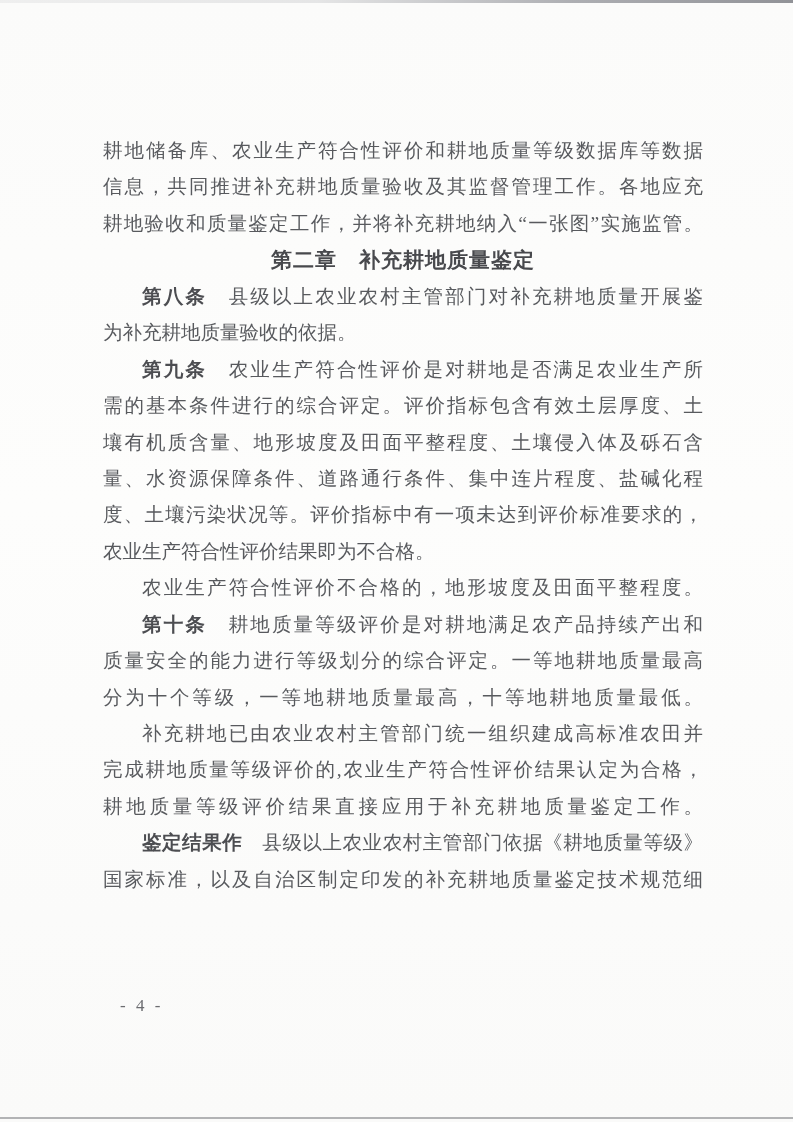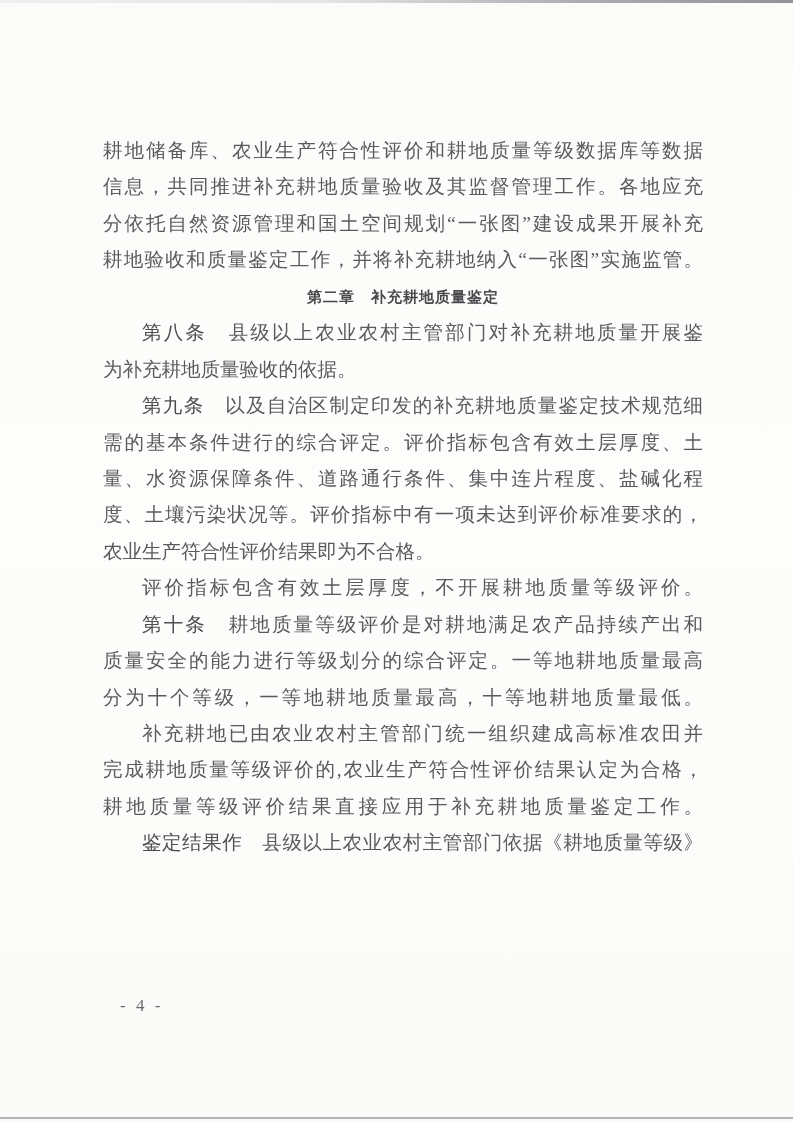--- a/index.html
+++ b/index.html
@@ -50,27 +50,27 @@
     white-space: normal;
   }
   .line.fill {
     text-align-last: justify;
   }
   .line.indent {
     text-indent: 39px;
   }
   .line .lead {
     font-family: "DejaVu Sans", "Liberation Sans", sans-serif;
-    font-weight: 400;
+    font-weight: 700;
     color: #4c4d51;
   }
   .heading {
     height: 36.45px;
     line-height: 36.45px;
-    font-size: 15px;
+    font-size: 21px;
     font-family: "DejaVu Sans", "Liberation Sans", sans-serif;
     font-weight: 700;
     color: #48494d;
     text-align: center;
     letter-spacing: 1px;
   }
   .page-number {
     position: absolute;
     left: 120px;
     top: 996px;
@@ -81,34 +81,35 @@
   }
 </style>
 </head>
 <body>
 
 <div class="page">
   <div class="edge-top"></div>
   <div class="content" id="content">
       <div class="line fill">耕地储备库、农业生产符合性评价和耕地质量等级数据库等数据</div>
       <div class="line fill">信息，共同推进补充耕地质量验收及其监督管理工作。各地应充</div>
-      <div class="line fill">分依托自然资源管理和国土空间规划“一张图”建设成果开展补充</div>
       <div class="line fill">耕地验收和质量鉴定工作，并将补充耕地纳入“一张图”实施监管。</div>
       <div class="heading">第二章　补充耕地质量鉴定</div>
       <div class="line indent fill"><span class="lead">第八条　</span><span>县级以上农业农村主管部门对补充耕地质量开展鉴</span></div>
       <div class="line">为补充耕地质量验收的依据。</div>
-      <div class="line indent fill"><span class="lead">第九条　</span><span>以及自治区制定印发的补充耕地质量鉴定技术规范细</span></div>
+      <div class="line indent fill"><span class="lead">第九条　</span><span>农业生产符合性评价是对耕地是否满足农业生产所</span></div>
       <div class="line fill">需的基本条件进行的综合评定。评价指标包含有效土层厚度、土</div>
+      <div class="line fill">壤有机质含量、地形坡度及田面平整程度、土壤侵入体及砾石含</div>
       <div class="line fill">量、水资源保障条件、道路通行条件、集中连片程度、盐碱化程</div>
       <div class="line fill">度、土壤污染状况等。评价指标中有一项未达到评价标准要求的，</div>
       <div class="line">农业生产符合性评价结果即为不合格。</div>
-      <div class="line indent fill">评价指标包含有效土层厚度，不开展耕地质量等级评价。</div>
+      <div class="line indent fill">农业生产符合性评价不合格的，地形坡度及田面平整程度。</div>
       <div class="line indent fill"><span class="lead">第十条　</span><span>耕地质量等级评价是对耕地满足农产品持续产出和</span></div>
       <div class="line fill">质量安全的能力进行等级划分的综合评定。一等地耕地质量最高</div>
       <div class="line fill">分为十个等级，一等地耕地质量最高，十等地耕地质量最低。</div>
       <div class="line indent fill">补充耕地已由农业农村主管部门统一组织建成高标准农田并</div>
       <div class="line fill">完成耕地质量等级评价的,农业生产符合性评价结果认定为合格，</div>
       <div class="line fill">耕地质量等级评价结果直接应用于补充耕地质量鉴定工作。</div>
       <div class="line indent fill"><span class="lead">鉴定结果作　</span><span>县级以上农业农村主管部门依据《耕地质量等级》</span></div>
+      <div class="line fill">国家标准，以及自治区制定印发的补充耕地质量鉴定技术规范细</div>
     </div>
   <div class="page-number">- 4 -</div>
   <div class="edge-bottom"></div>
 </div>
 
 </body></html>

